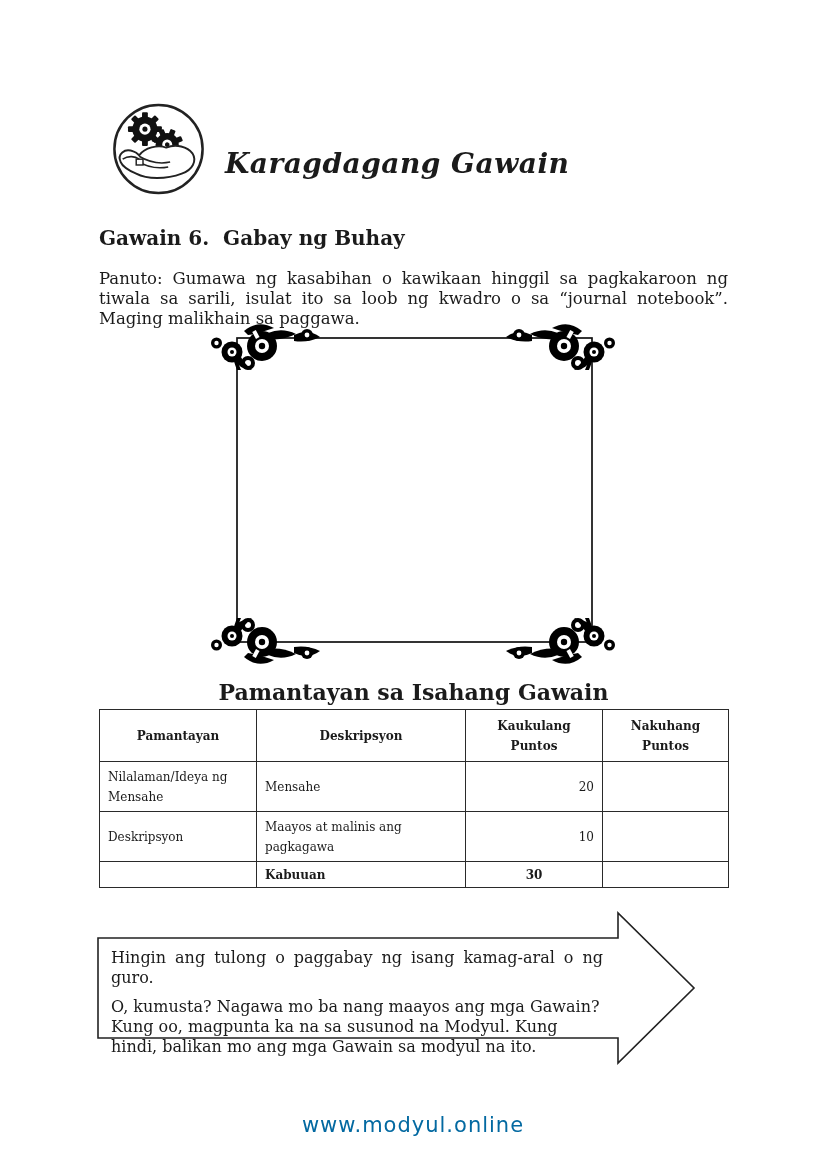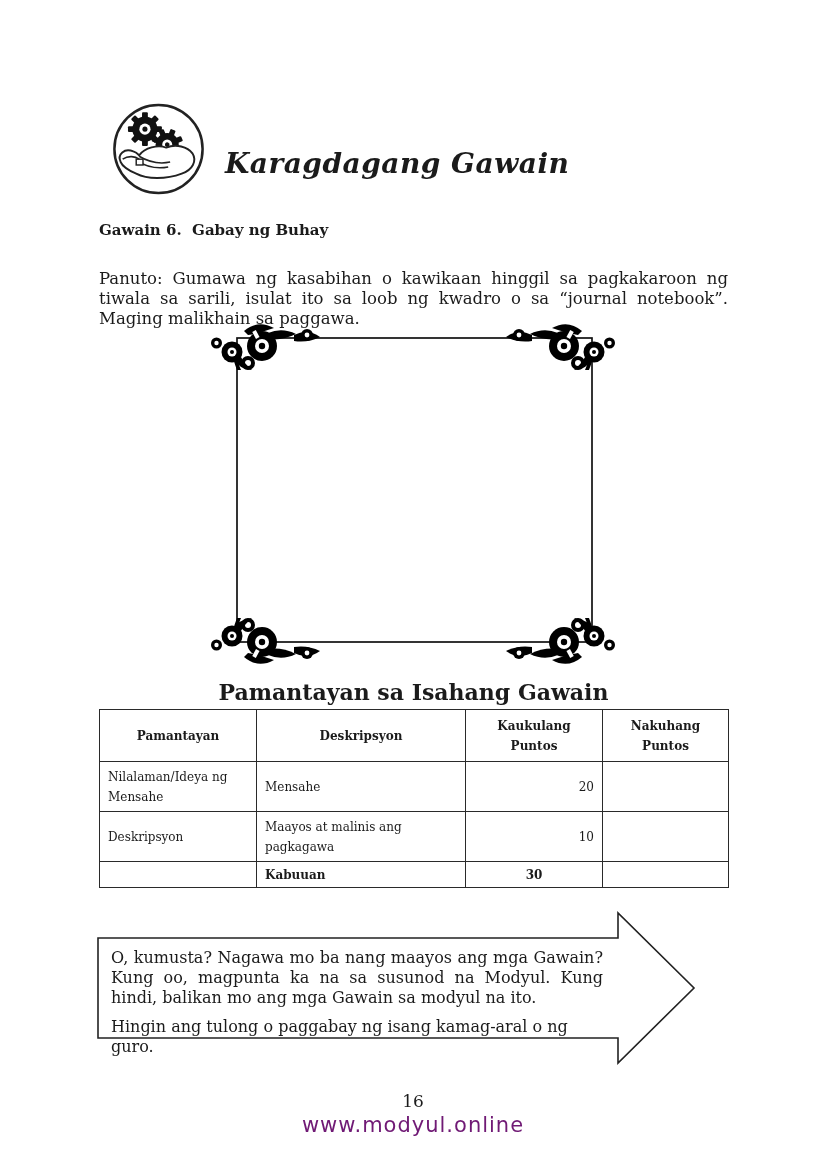--- a/index.html
+++ b/index.html
@@ -16,21 +16,21 @@
   
   .hdr-icon{left:110px;top:102px;width:97px;height:94px;}
   .page-title{
     left:225px;top:128px;
     font-size:28px;font-weight:bold;font-style:italic;
     letter-spacing:.5px;white-space:nowrap;
   }
   
   .activity-heading{
     left:99px;top:209px;width:629px;
-    font-size:15px;font-weight:bold;white-space:pre-wrap;
+    font-size:20px;font-weight:bold;white-space:pre-wrap;
   }
   .instructions{
     left:99px;top:252px;width:629px;
     font-size:16.5px;line-height:20px;text-align:justify;white-space:pre-wrap;
   }
   
   .frame-svg{left:203px;top:318px;width:420px;height:352px;}
   
   .rubric-caption{
     left:99px;top:679px;width:629px;
@@ -59,21 +59,21 @@
     left:111px;top:948px;width:492px;
     font-size:16px;line-height:20px;
   }
   .callout-text p{margin:0 0 9px 0;text-align:justify;}
   .callout-text p:last-child{margin:0;text-align:left;}
   
   .page-number{left:0;top:1091px;width:826px;text-align:center;font-size:17px;}
   .watermark{
     left:0;top:1113px;width:826px;text-align:center;
     font-family:"DejaVu Sans","Liberation Sans",sans-serif;
-    font-size:21px;color:#701a75;letter-spacing:1px;
+    font-size:21px;color:#0369a1;letter-spacing:1px;
   }
 </style>
 </head>
 <body>
 
 <div class="page">
 
   <svg class="abs hdr-icon" viewBox="0 0 100 97">
     <circle cx="50" cy="48.5" r="45.5" fill="none" stroke="#222" stroke-width="2.6"></circle>
 
@@ -197,20 +197,19 @@
       <td class="total-value">30</td>
       <td class="cell-center"></td>
     </tr>
   </tbody>
     </table>
 
   <svg class="abs arrow-svg" viewBox="0 0 600 154">
     <polygon points="1,27 521,27 521,2 597,77 521,152 521,127 1,127" fill="#ffffff" stroke="#222" stroke-width="1.6"></polygon>
   </svg>
   <div class="abs callout-text">
+    <p>Hingin ang tulong o paggabay ng isang kamag-aral o ng guro.</p>
     <p>O, kumusta? Nagawa mo ba nang maayos ang mga Gawain? Kung oo, magpunta ka na sa susunod na Modyul. Kung hindi, balikan mo ang mga Gawain sa modyul na ito.</p>
-    <p>Hingin ang tulong o paggabay ng isang kamag-aral o ng guro.</p>
   </div>
 
-  <div class="abs page-number">16</div>
   <div class="abs watermark">www.modyul.online</div>
 
 </div>
 
 </body></html>

